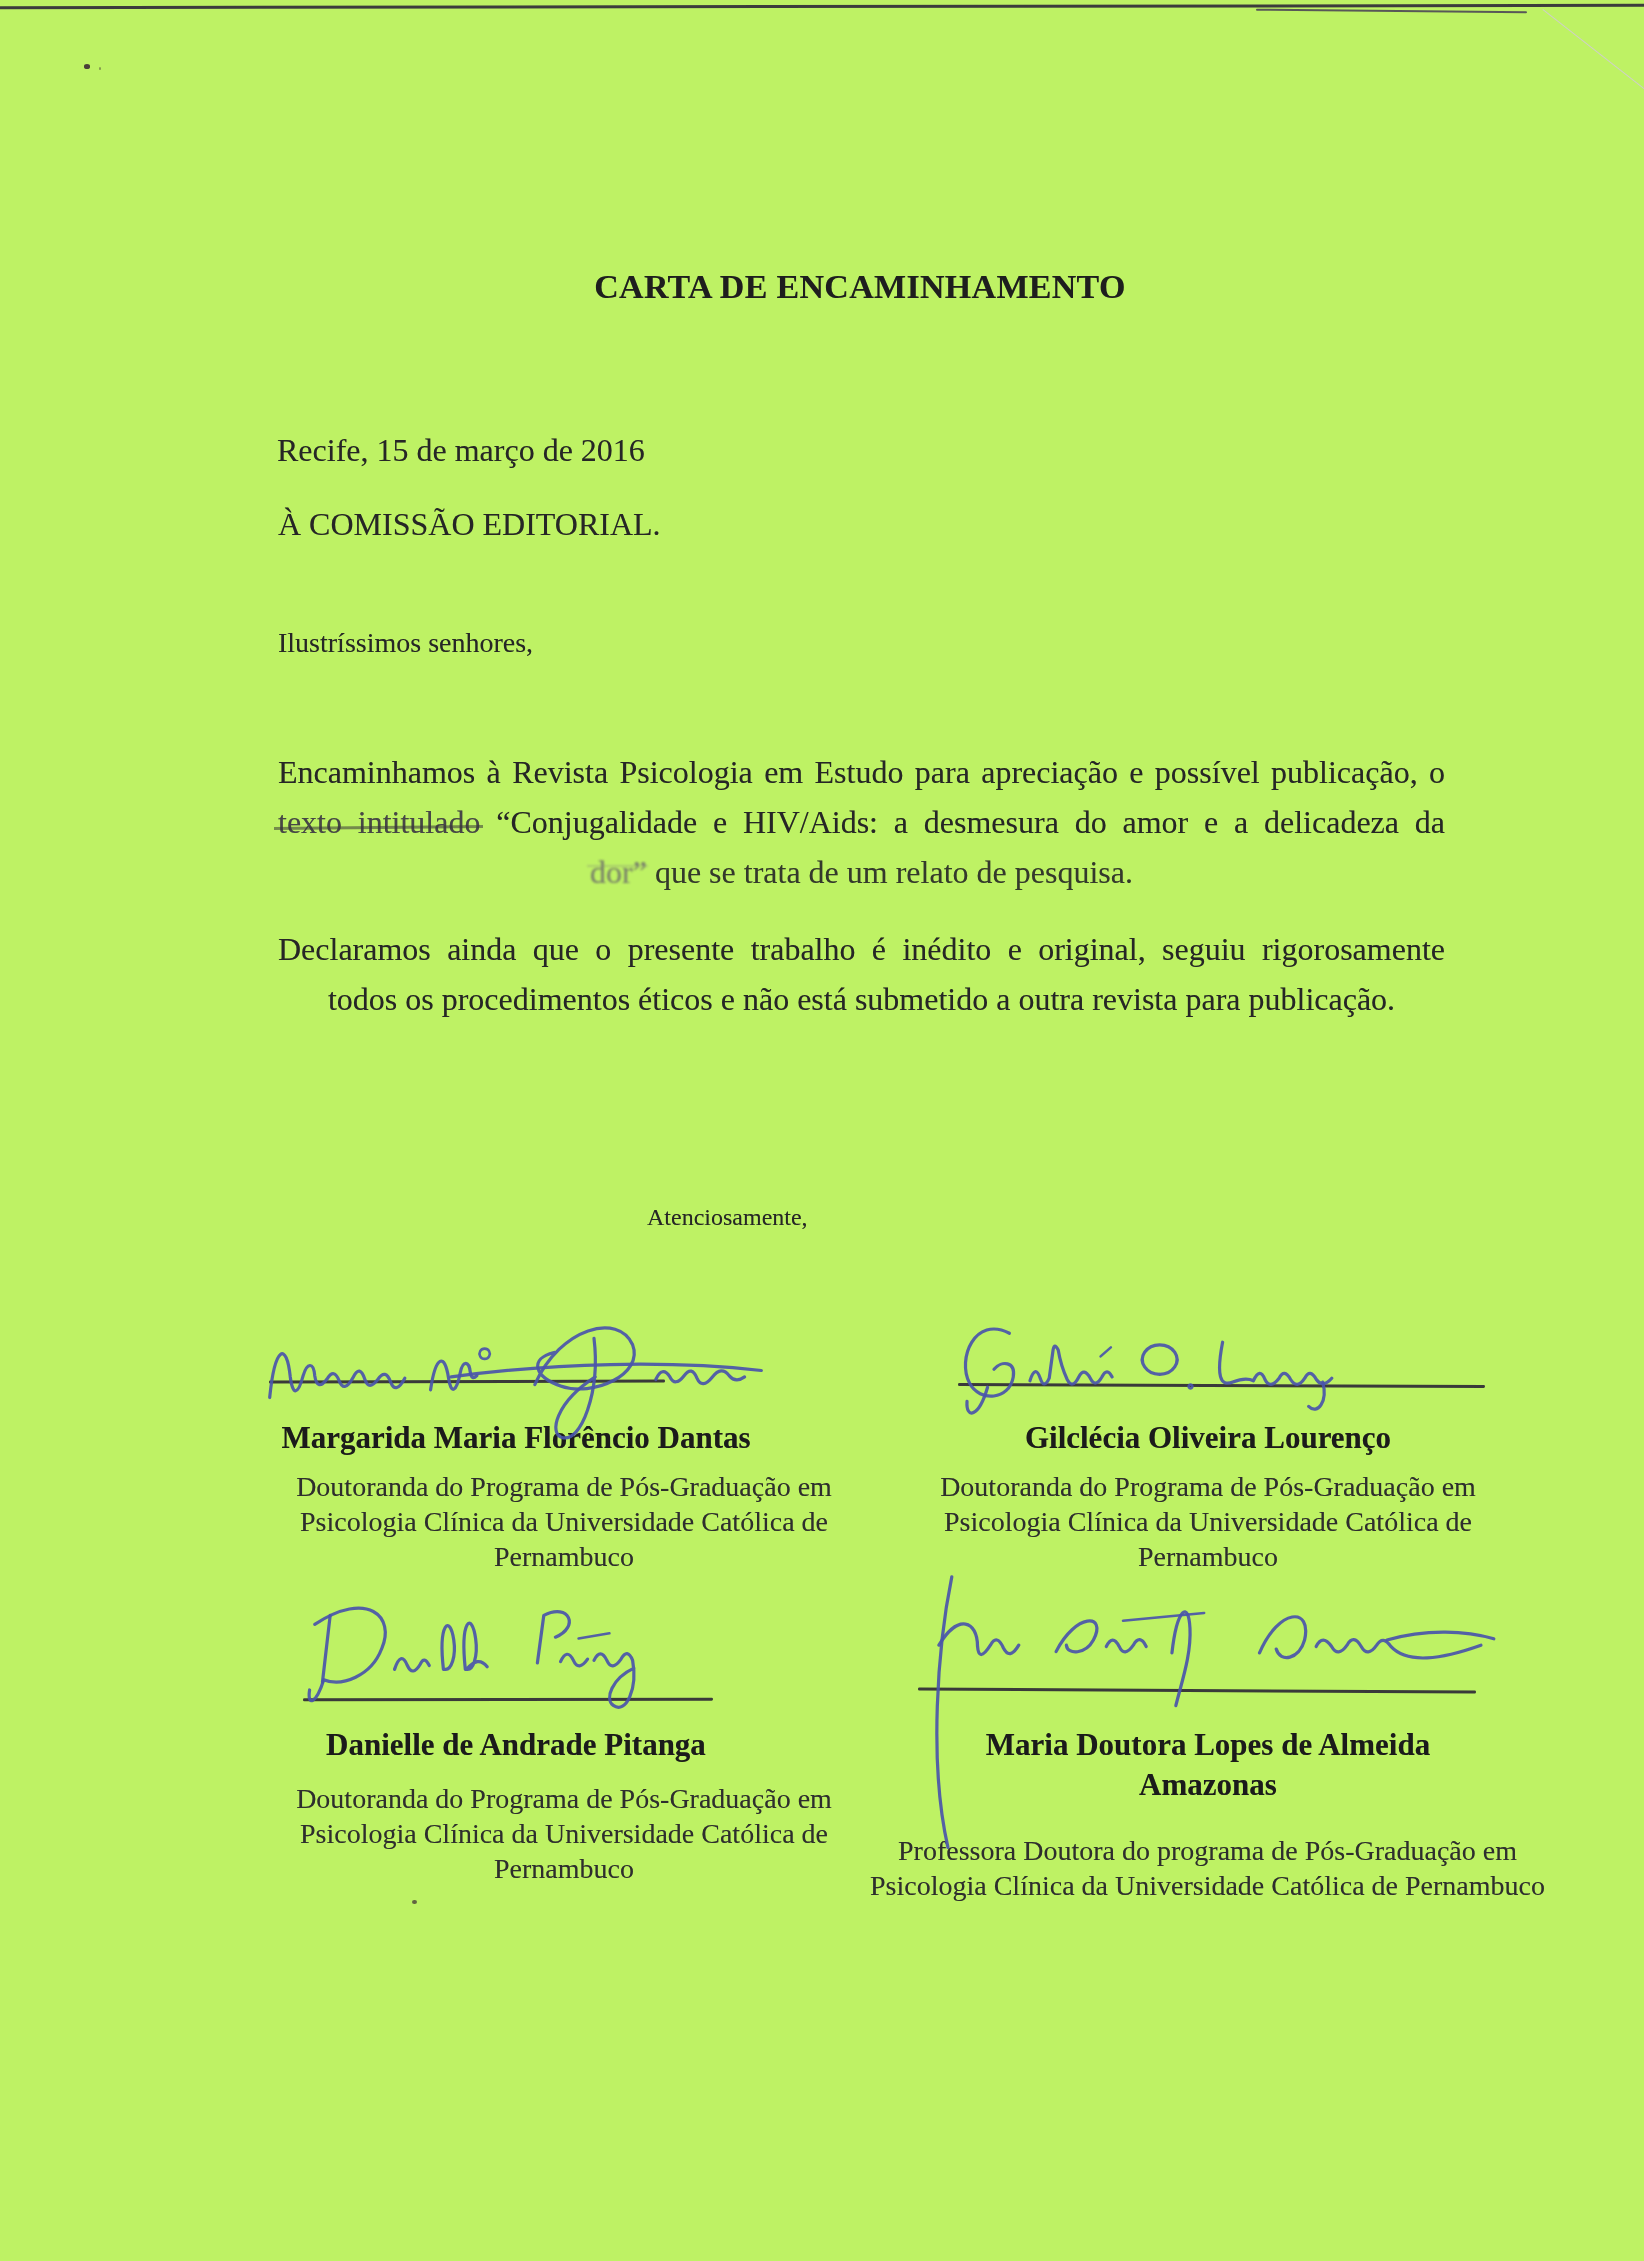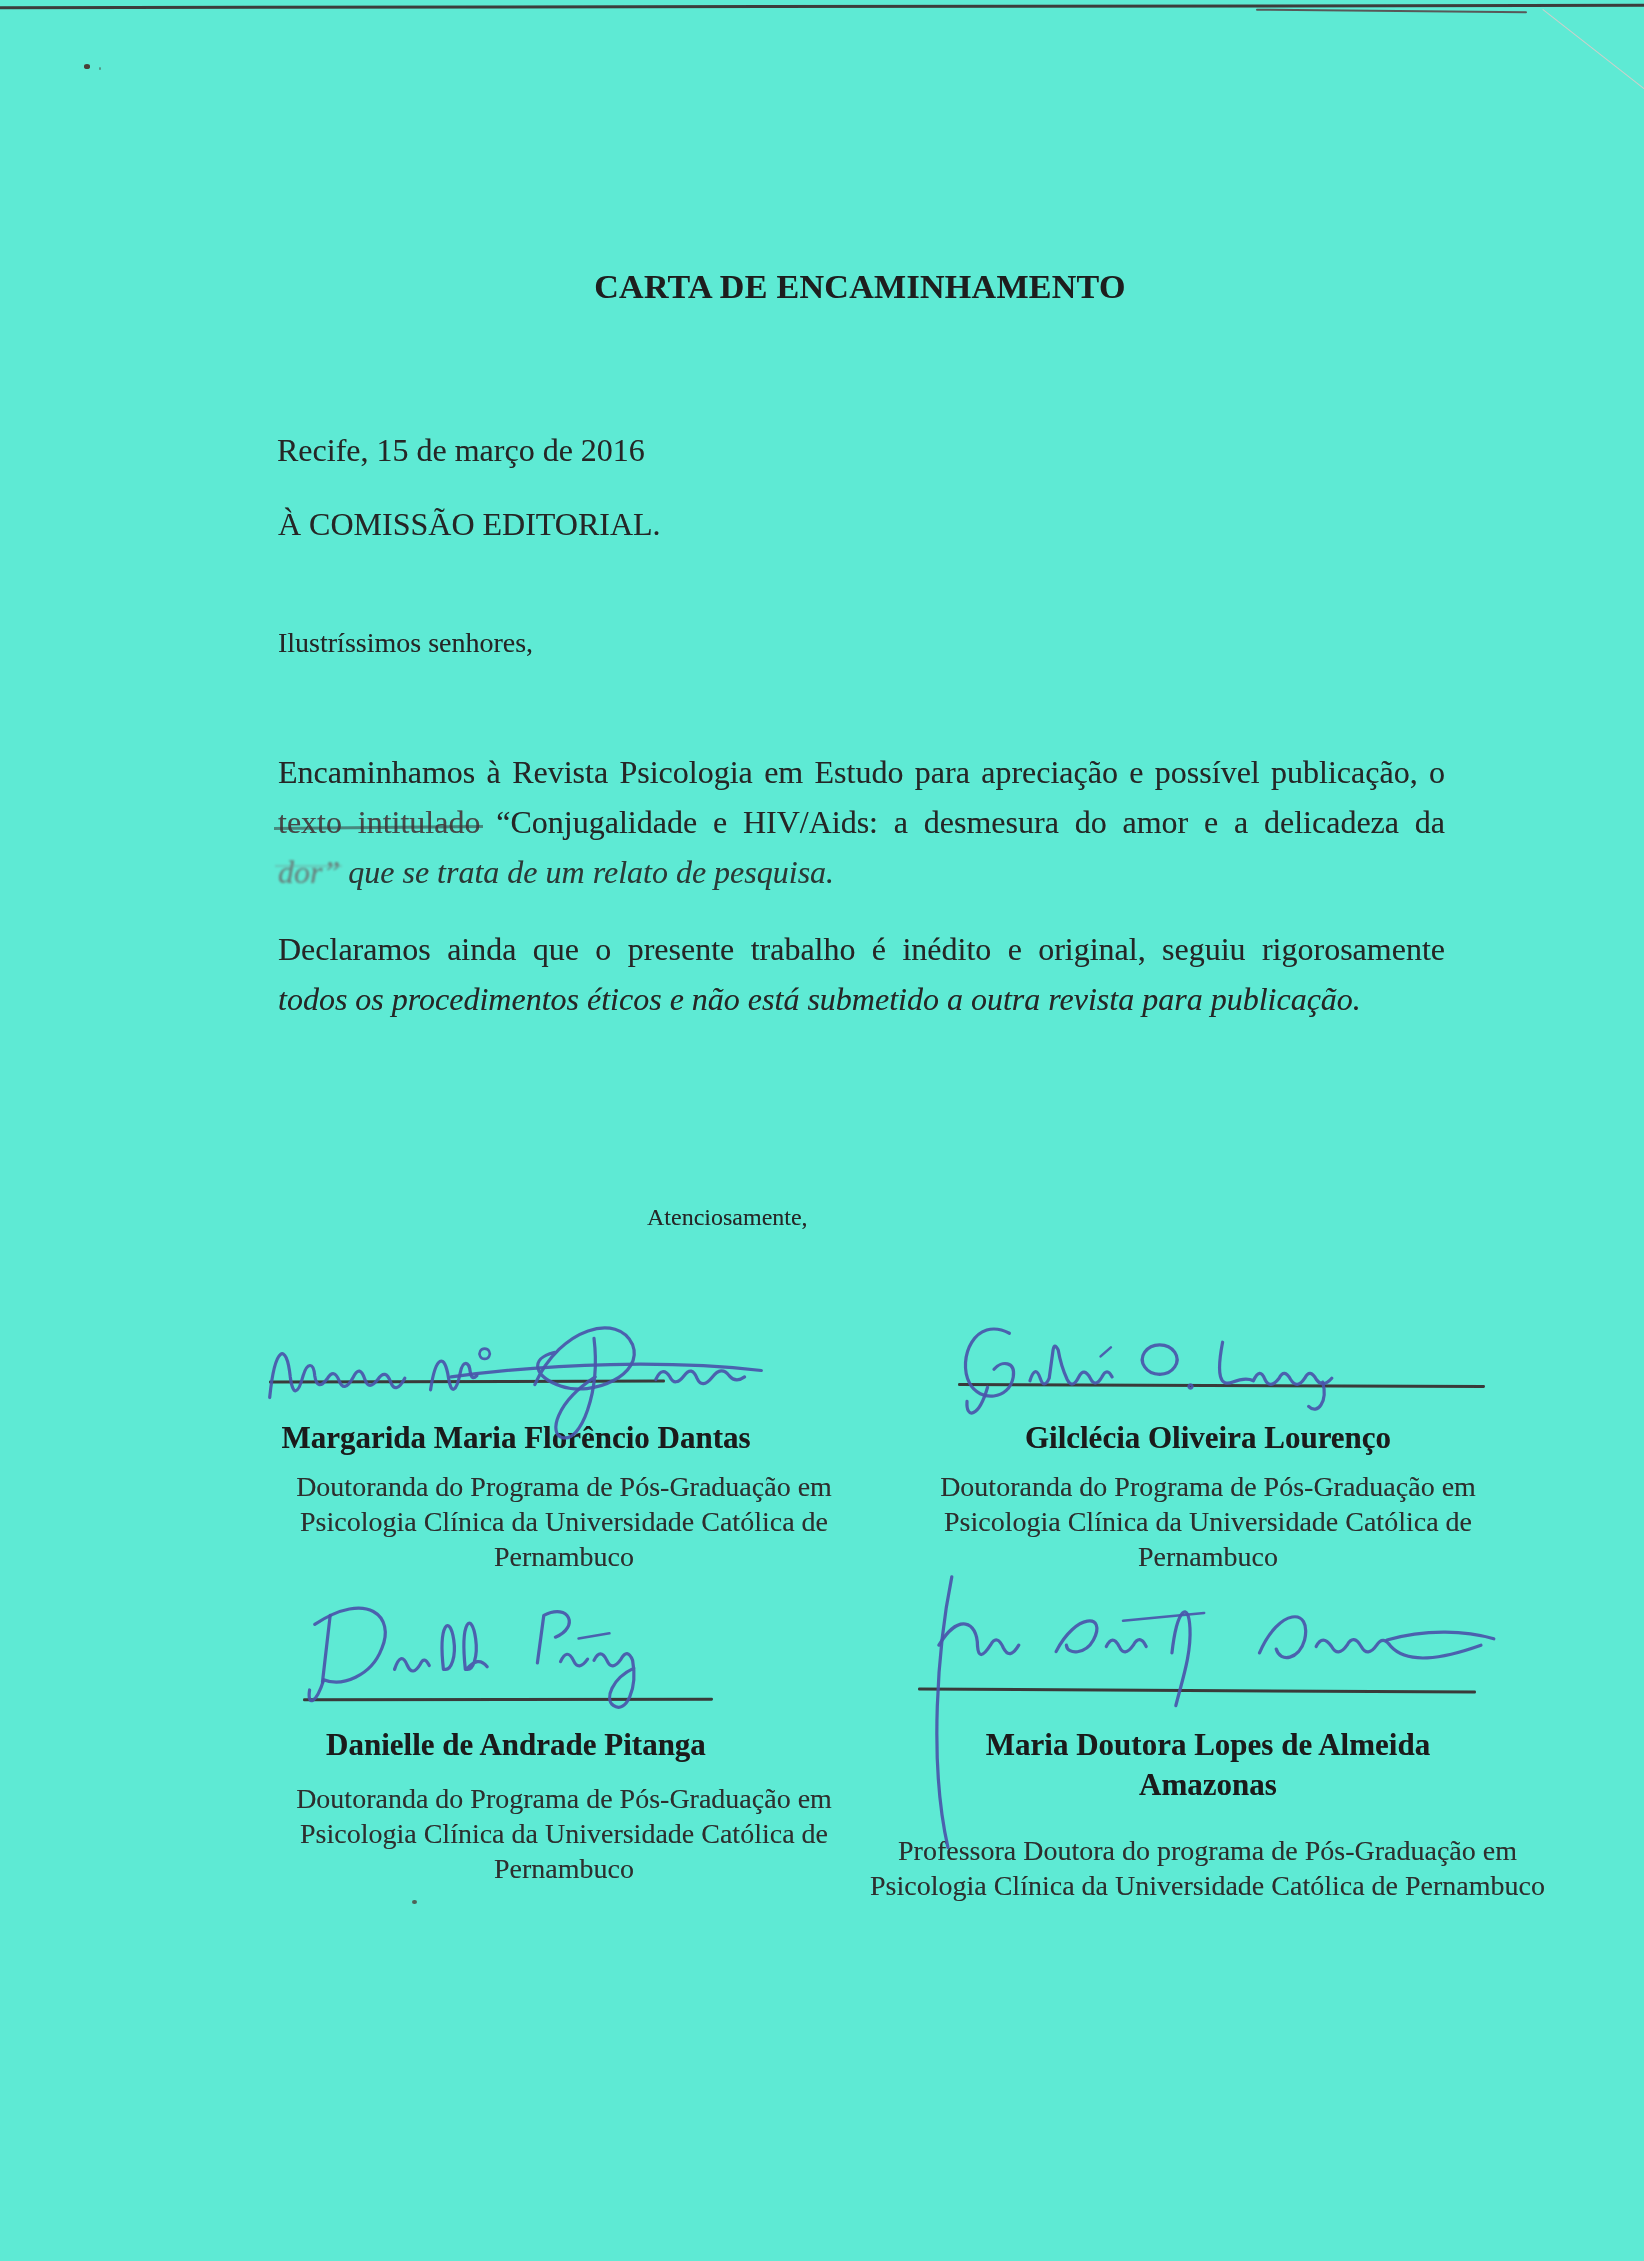--- a/index.html
+++ b/index.html
@@ -1,21 +1,21 @@
 <!DOCTYPE html>
 <html lang="pt" style="--ink: #4a55aa;font-size:10.3px"><head>
 <meta charset="utf-8">
 <style>
   html, body { margin: 0; padding: 0; background: #e9e9e7; }
   .page {
     position: relative;
     width: 1644px;
     height: 2261px;
     margin: 0 auto;
-    background: #5eead4;
+    background: #bef264;
     overflow: hidden;
     font-family: "Liberation Serif", "DejaVu Serif", serif;
     color: #262626;
   }
   
   .scan-edge {
     position: absolute; top: 5.2px; left: -6.4px; width: 1662px; height: 2.6px;
     background: #3c3c3c; transform: rotate(-0.08deg); border-radius: 1.3px;
   }
   .scan-edge-notch {
@@ -55,21 +55,21 @@
   }
   .para {
     left: 278px; width: 1167px;
     font-size: 32px; line-height: 50px;
     text-shadow: 0 0 0.6px rgba(0,0,0,.28);
   }
   .p1 { top: 747px; }
   .p2 { top: 924px; }
   .p3 { top: 1052px; }
   .jline { text-align: justify; text-align-last: justify; }
-  .lline { text-align: left; font-style: italic; }
+  .lline { text-align: center; }
   .smudge1 {
     color: #474747; filter: blur(0.7px); position: relative; white-space: nowrap;
   }
   .smudge1::after {
     content: ""; position: absolute; left: -3.9px; right: -2.6px; top: 60%;
     height: 3.2px; background: rgba(55,55,55,.55); transform: rotate(-0.5deg);
   }
   .smudge2 {
     color: #6d6d6d; filter: blur(0.8px); opacity: .85; position: relative; white-space: nowrap;
   }

